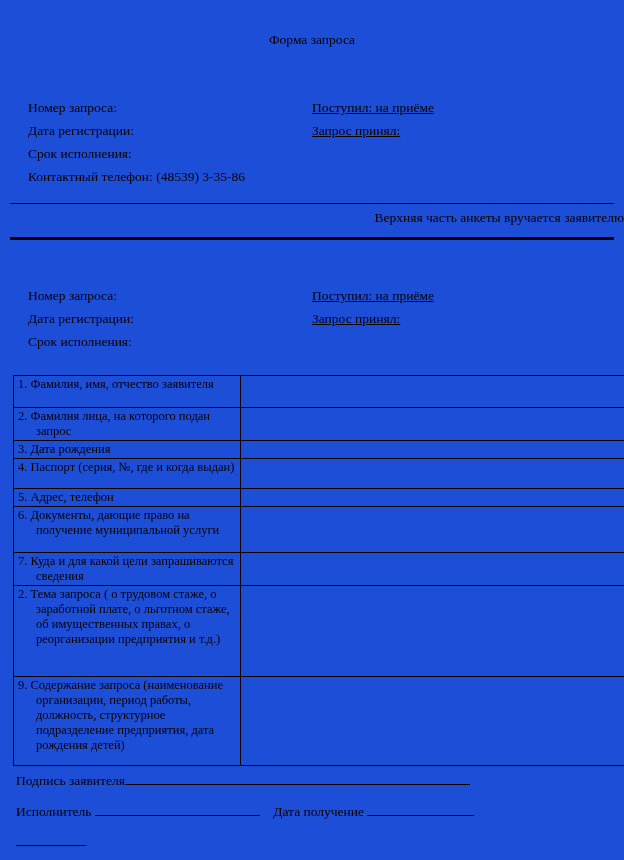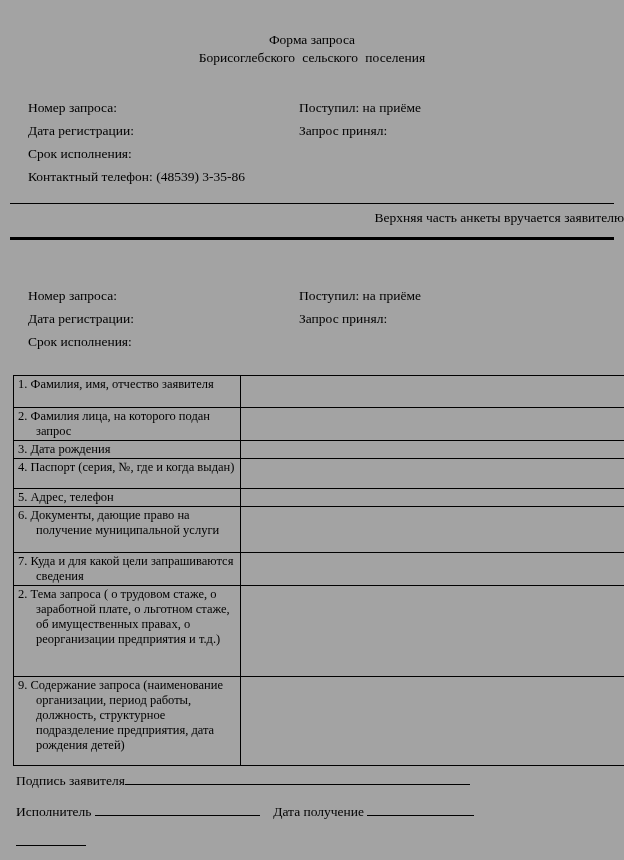--- a/index.html
+++ b/index.html
@@ -1,36 +1,36 @@
 <!DOCTYPE html>
 <html><head>
 <meta charset="utf-8">
 <style>
   html, body { margin:0; padding:0; background:#e8e8e8; }
   .page {
     position:relative;
     width:624px; height:860px;
     margin:0 auto;
-    background:#a3a3a3;
+    background:#1d4ed8;
     font-family:"Liberation Serif", serif;
     color:#000;
     font-size:13.5px;
     overflow:hidden;
   }
   
   .title { position:absolute; top:31px; left:0; width:100%; text-align:center; line-height:17.5px; }
   .title .t3 { word-spacing:4px; }
 
   
   .hdr { position:absolute; left:16px; width:592px; }
   .hdr-top { top:96px; height:96px; }
   .hdr-repeat { top:284px; height:72px; }
   .hdr .col { position:absolute; top:0; }
   .hdr .col-left { left:12px; }
-  .hdr .col-right { left:283px; }
+  .hdr .col-right { left:296px;text-decoration:underline; }
   .hdr .line { height:23px; line-height:23px; white-space:nowrap; }
 
   
   .rule-thin  { position:absolute; left:10px; width:604px; top:203px; border-top:1.5px solid #000; }
   .divider-note { position:absolute; top:209px; left:0; width:100%; text-align:right; line-height:17px; }
   .rule-thick { position:absolute; left:10px; width:604px; top:237px; border-top:3px solid #000; }
 
   
   table.form-table {
     position:absolute; top:375px; left:13px;
@@ -67,21 +67,20 @@
   .w70  { width:70px; }
   .gap10 { margin-left:10px; }
 </style>
 </head>
 <body>
 
 <div class="page">
 
   <div class="title">
     <div>Форма запроса</div>
-    <div class="t3">Борисоглебского сельского поселения</div>
   </div>
 
   <div class="hdr hdr-top">
     <div class="col col-left">
       <div class="line">Номер запроса:</div>
       <div class="line">Дата регистрации:</div>
       <div class="line">Срок исполнения:</div>
       <div class="line">Контактный телефон: (48539) 3-35-86</div>
     </div>
     <div class="col col-right">

